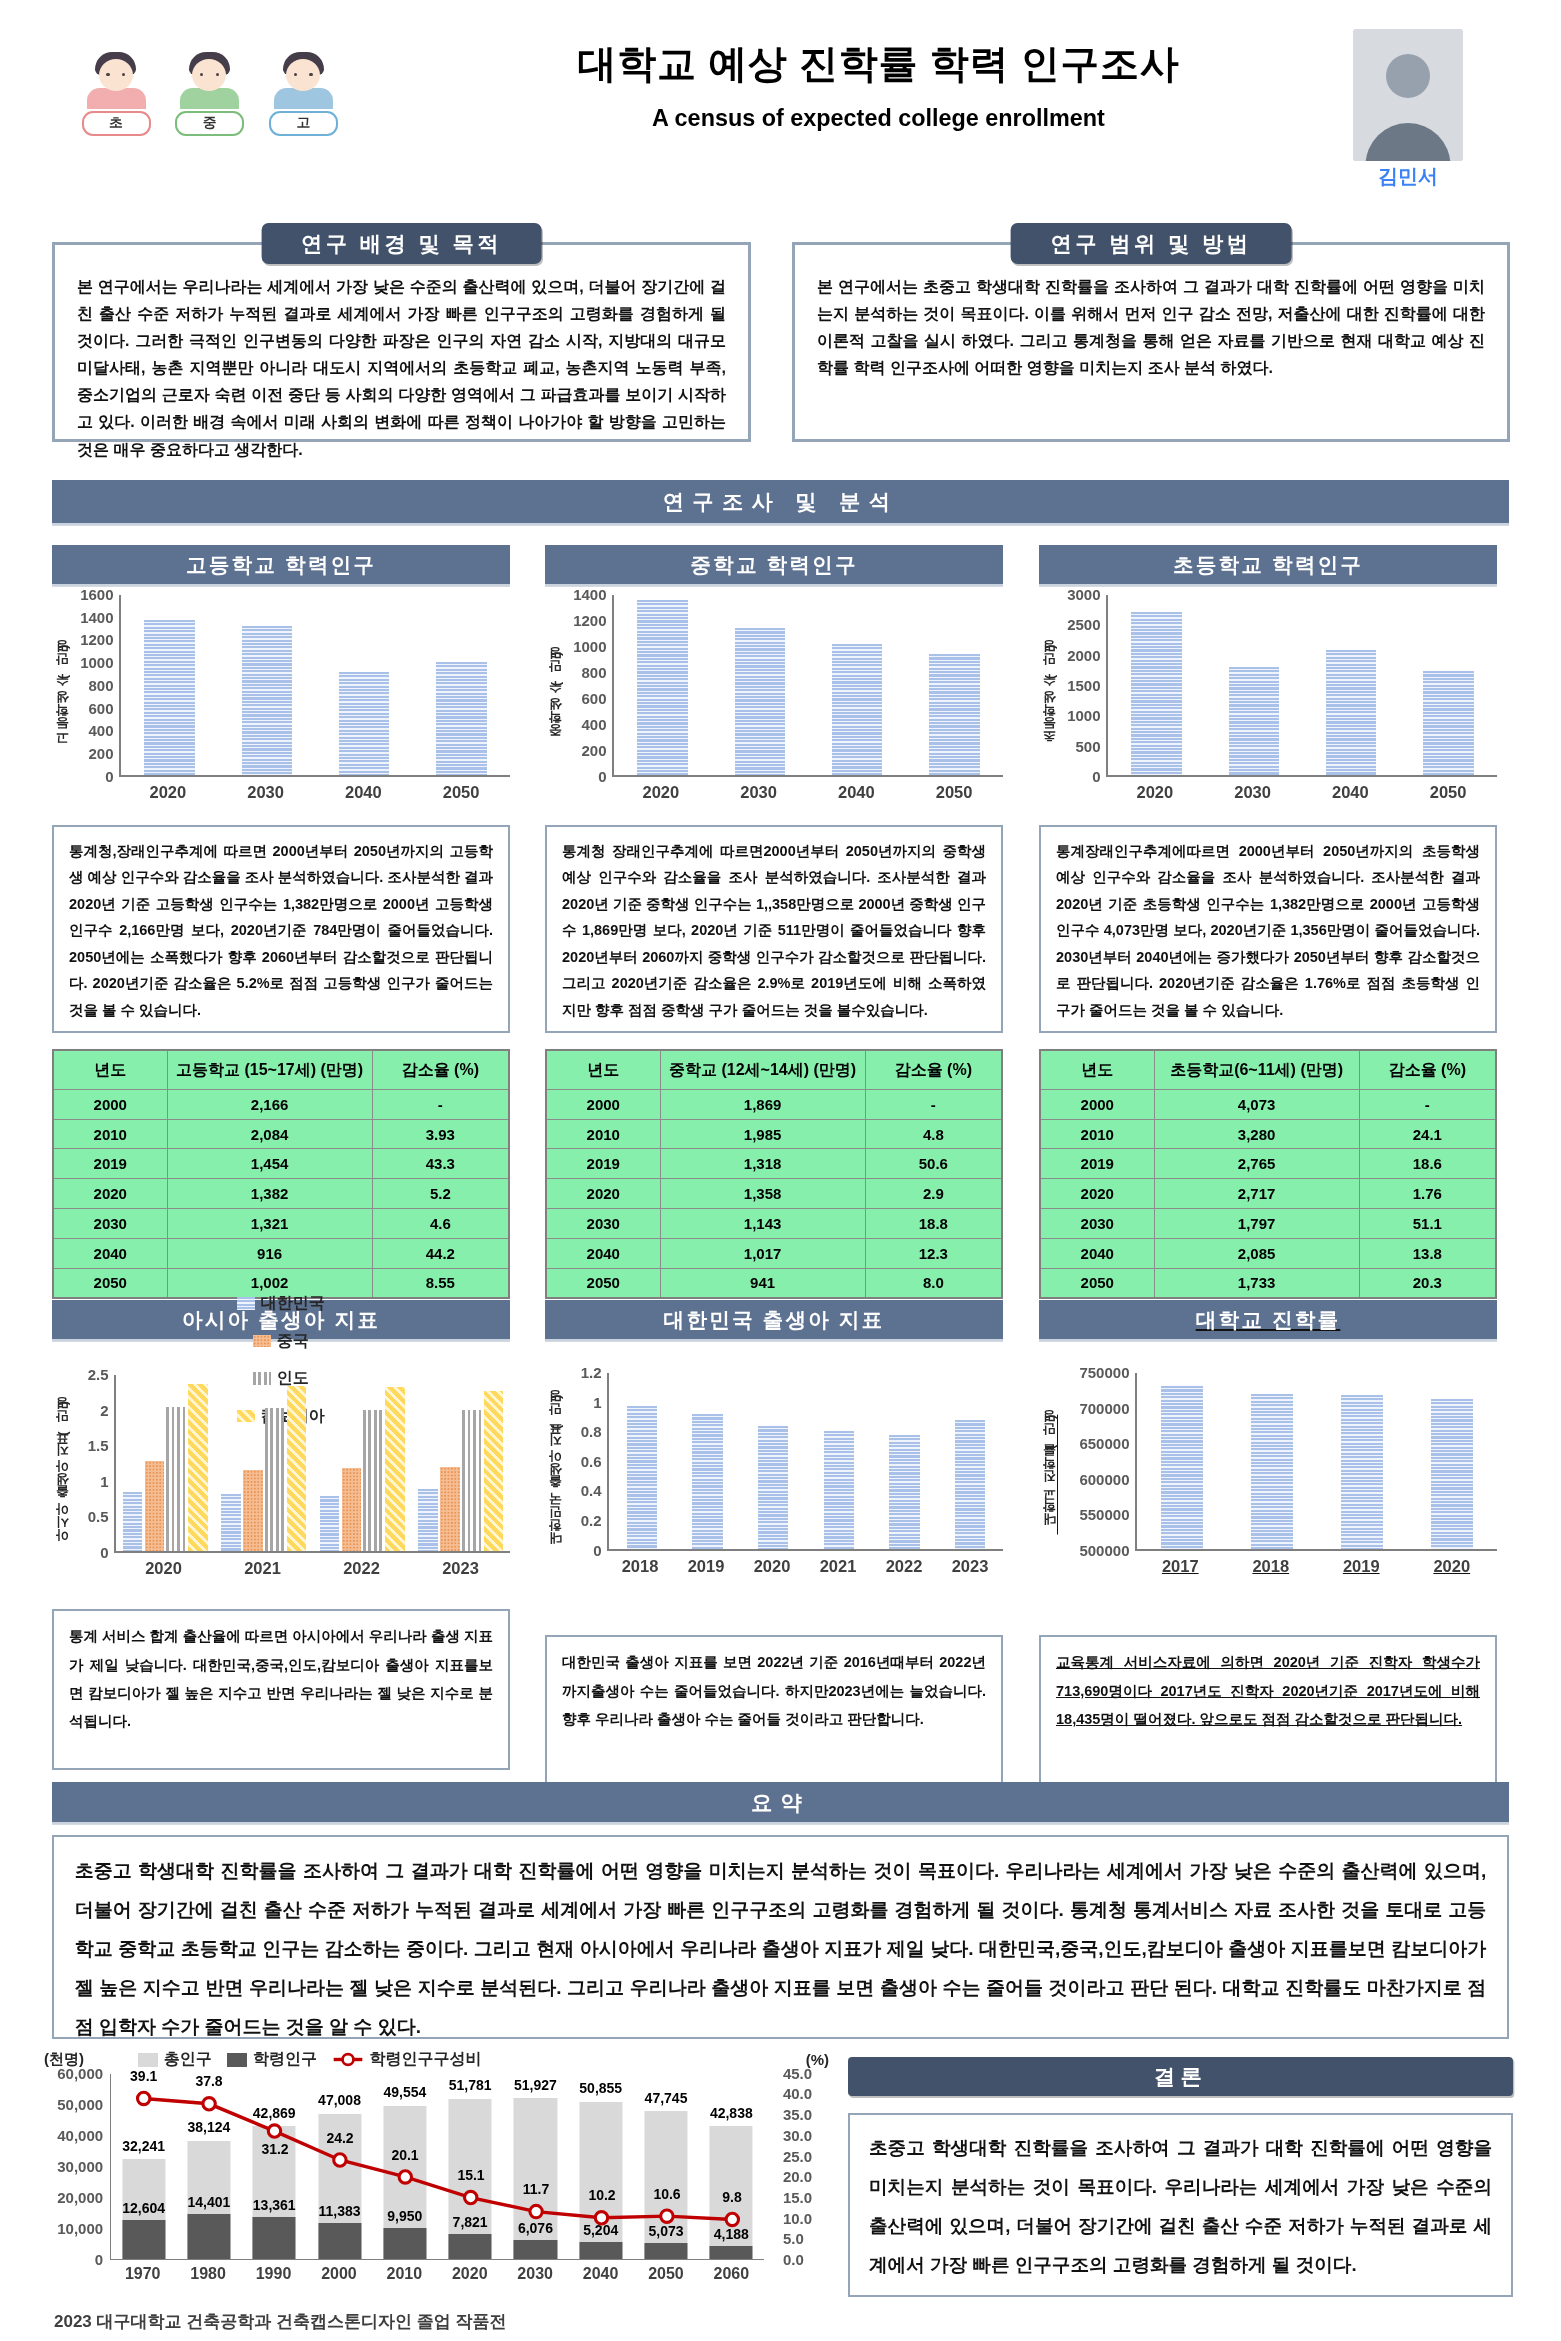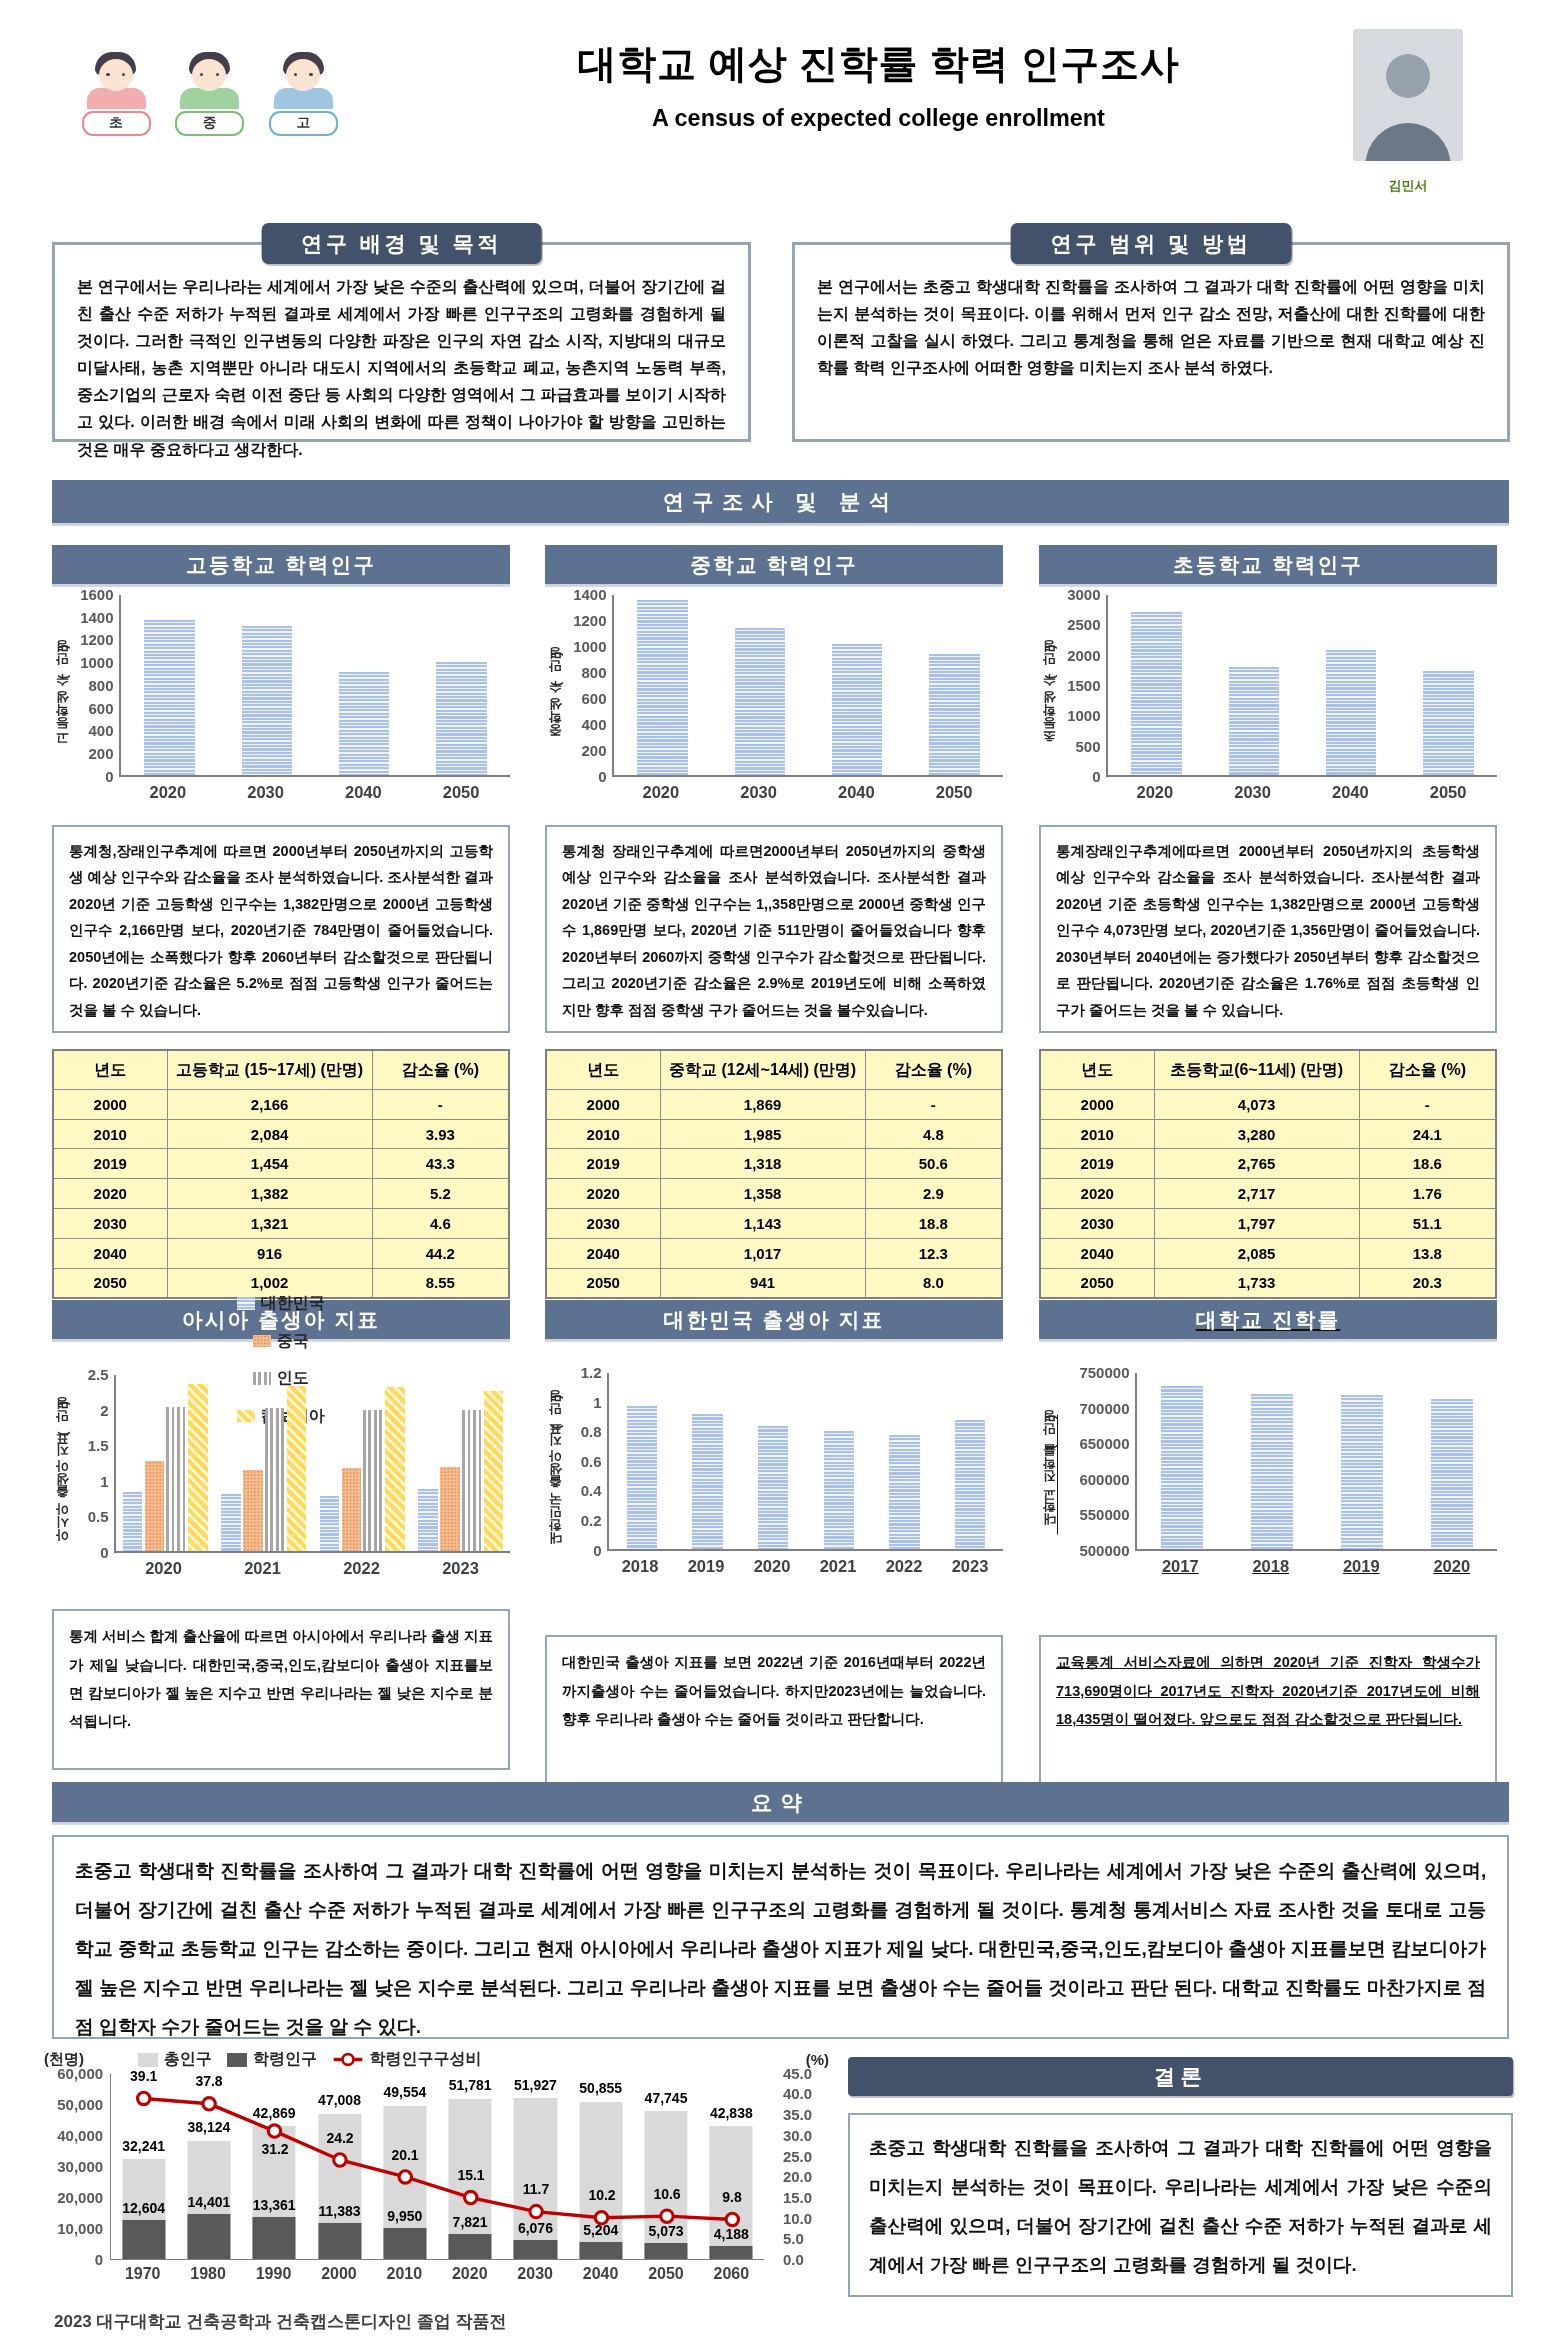--- a/index.html
+++ b/index.html
@@ -20,21 +20,21 @@
   .student:nth-child(1) .stu-body{background:#f2aeae;} .student:nth-child(1) .stu-pill{border-color:#e88a8a;color:#333;}
   .student:nth-child(2) .stu-body{background:#9fd29f;} .student:nth-child(2) .stu-pill{border-color:#7bbd7b;color:#333;}
   .student:nth-child(3) .stu-body{background:#9fc6e0;} .student:nth-child(3) .stu-pill{border-color:#6fb0d8;color:#333;}
   .title-block{position:absolute;left:427px;width:799px;top:18px;text-align:center;}
   .page-title{font-size:39px;font-weight:800;letter-spacing:0.7px;color:#000;}
   .page-subtitle{margin-top:13.8px;font-size:23.4px;font-weight:600;color:#000;}
   .photo-block{position:absolute;right:41px;top:9.6px;width:120px;text-align:center;}
   .photo{width:110px;height:132px;background:#d7dbe0;border-radius:2.8px;position:relative;overflow:hidden;margin:0 auto;}
   .photo::before{content:"";position:absolute;top:25px;left:50%;transform:translateX(-50%);width:44px;height:44px;border-radius:50%;background:#97a1ad;}
   .photo::after{content:"";position:absolute;bottom:-12.4px;left:50%;transform:translateX(-50%);width:85px;height:50px;border-radius:43px 43px 0 0;background:#6d7886;}
-  .author-name{margin-top:16px;font-size:13px;color:#4d7c0f;font-weight:bold;}
+  .author-name{margin-top:2px;font-size:20px;color:#3b82f6;font-weight:bold;}
 
   
   .intro-box{position:absolute;top:242px;height:200px;border:3.4px solid #94a5b8;background:#fff;box-sizing:border-box;}
   #box-bg{left:52px;width:699px;}
   #box-mth{left:792px;width:718px;}
   .tab{position:absolute;top:-22px;left:50%;transform:translateX(-50%);min-width:234px;height:41px;background:#42526b;color:#fff;
     font-size:21.3px;font-weight:bold;display:flex;align-items:center;justify-content:center;border-radius:6.9px;padding:0 23.4px;letter-spacing:3.4px;white-space:nowrap;box-shadow:1.4px 2.1px 0 rgba(0,0,0,.25);}
   .intro-text{padding:27.5px 22px 0 22px;font-size:16px;font-weight:bold;line-height:1.7;text-align:justify;}
 
   
@@ -44,21 +44,21 @@
   #band2{top:1782px;height:40px;}
 
   
   .col{position:absolute;top:545px;width:458px;}
   #col-high{left:52px;} #col-middle{left:545px;} #col-elem{left:1039px;}
   .col-header{height:39px;background:#5d7191;color:#fff;display:flex;align-items:center;justify-content:center;
     font-size:20.7px;font-weight:bold;letter-spacing:2.1px;box-shadow:0 2.8px 0 #c9d2dd;}
   .chart{margin-top:11px;height:216px;}
   .desc-box{margin-top:13.8px;height:208px;border:2.8px solid #94a5b8;padding:11px 15px;font-size:14.5px;font-weight:bold;line-height:1.83;text-align:justify;overflow:hidden;box-sizing:border-box;}
   .tbl-wrap{margin-top:16.5px;}
-  table.tbl{width:100%;border-collapse:collapse;border:2.1px solid #7f7f7f;background:#fef9c3;}
+  table.tbl{width:100%;border-collapse:collapse;border:2.1px solid #7f7f7f;background:#86efac;}
   .tbl th,.tbl td{border:1.4px solid #8c8c8c;text-align:center;font-weight:bold;color:#000;}
   .tbl th{font-size:16px;padding:8.3px 2.8px;}
   .tbl td{font-size:15px;padding:5.9px 2.8px;}
   .tbl th:nth-child(1){width:25%;} .tbl th:nth-child(2){width:45%;} .tbl th:nth-child(3){width:30%;}
 
   
   .col2{position:absolute;top:1300px;width:458px;}
   #col-asia{left:52px;} #col-korea{left:545px;} #col-college{left:1039px;text-decoration:underline;}
   .chart2{margin-top:8.3px;height:251px;}
   .desc2{margin-top:11px;height:161px;border:2.8px solid #94a5b8;padding:11px 15px;font-size:14.5px;font-weight:bold;line-height:1.95;text-align:justify;overflow:hidden;box-sizing:border-box;}

